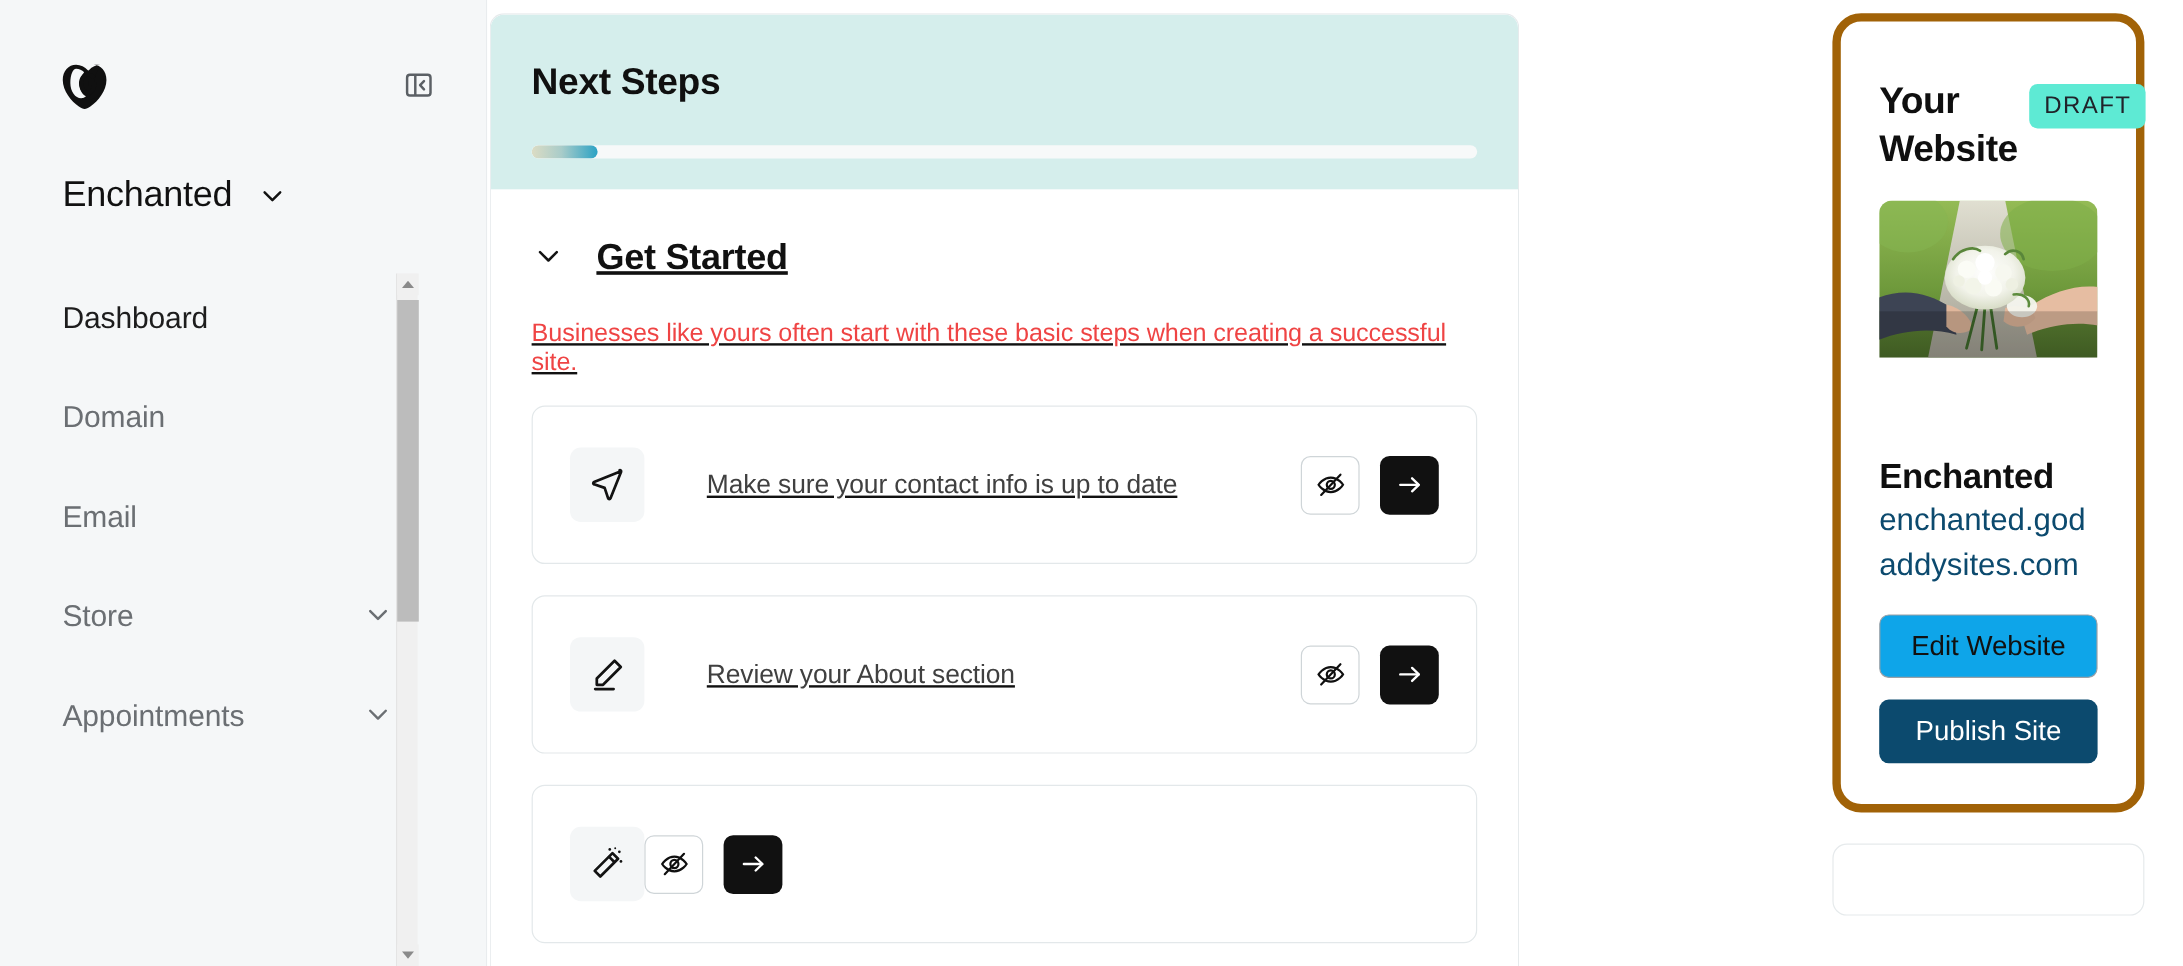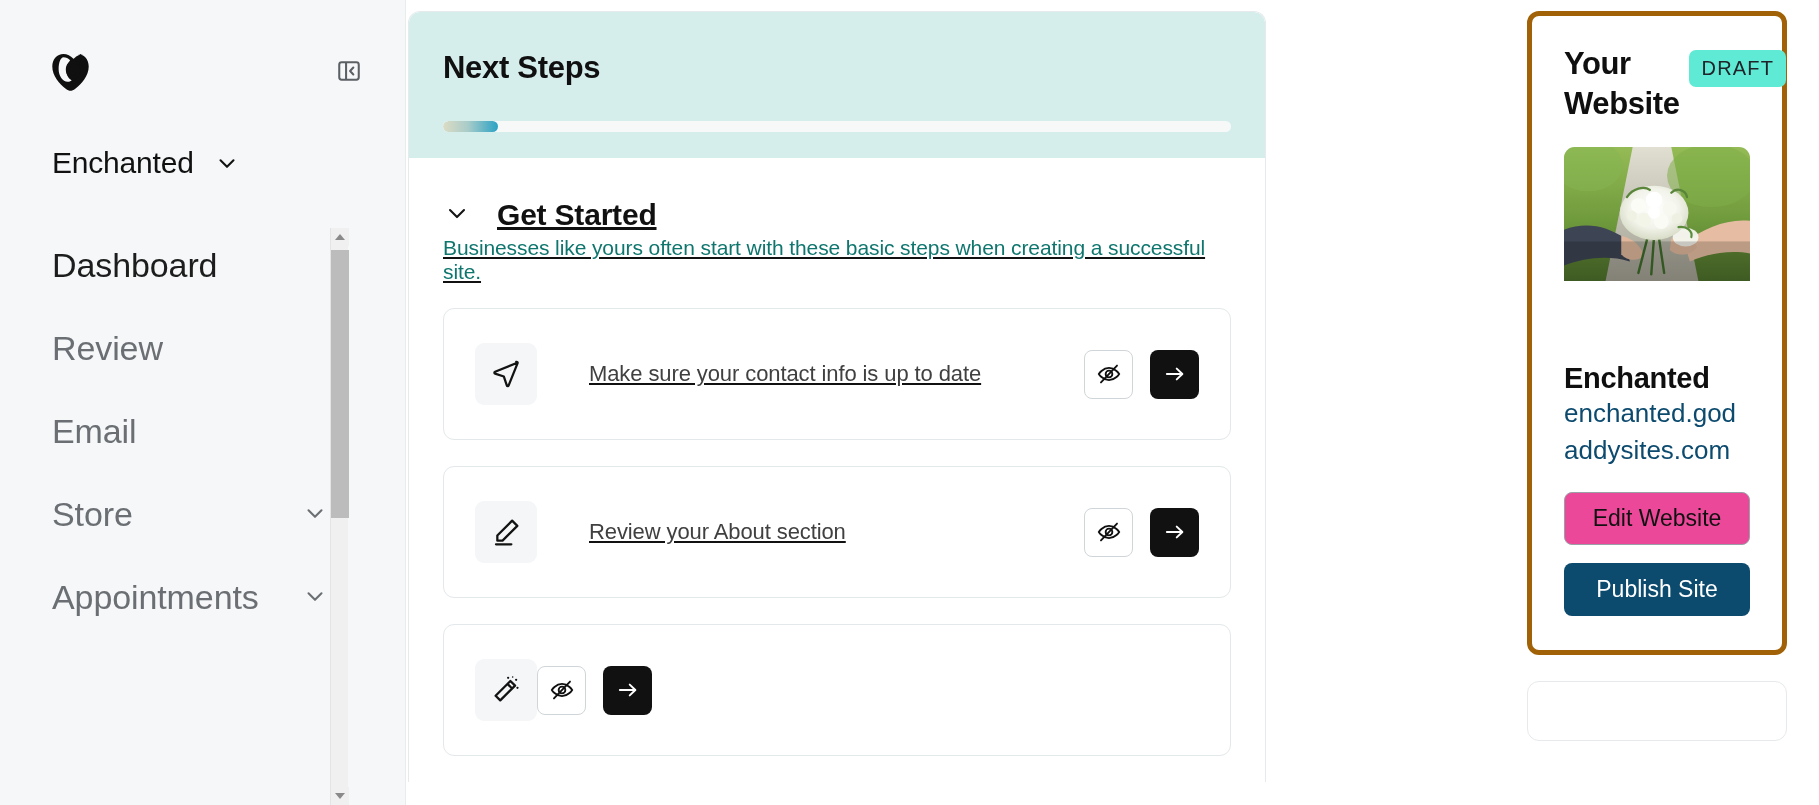--- a/index.html
+++ b/index.html
@@ -69,21 +69,21 @@
   }
   .nav-item {
     height: 83px;
     display: flex;
     align-items: center;
     justify-content: space-between;
     padding-right: 78px;
     cursor: pointer;
   }
   .nav-item .nav-label {
-    font-size: 34px;
+    font-size: 25px;
     color: #6b6f73;
     letter-spacing: -0.1px;
   }
   .nav-item.active .nav-label { color: #1d1d1d; }
 
   
   .sb-track {
     position: absolute;
     top: 228px;
     left: 330px;
@@ -176,23 +176,23 @@
     gap: 26px;
     cursor: pointer;
   }
   .section-title {
     font-size: 30px;
     font-weight: bold;
     color: #111111;
     letter-spacing: -0.2px;
   }
   .section-desc {
-    margin-top: 4px;
+    margin-top: 34px;
     font-size: 21px;
-    color: #0f766e;
+    color: #ef4444;
     letter-spacing: -0.1px;
   }
 
   .task-list { margin-top: 24px; }
 
   .task-card {
     border: 1px solid #e3e8ea;
     border-radius: 11px;
     height: 132px;
     display: flex;
@@ -235,24 +235,24 @@
 
   
   .right-rail {
     width: 292px;
     flex: 0 0 292px;
     height: 805px;
     padding: 11px 32px 0 0;
     position: relative;
   }
   .rail-card {
-    border: 5px solid #a16207;
-    border-radius: 12px;
-    background: #ffffff;
-    padding: 28px 32px 34px 32px;
+    border: 7px solid #a16207;
+    border-radius: 24px;
+    background: #ffffff;
+    padding: 46px 32px 34px 32px;
   }
   .rail-head {
     display: flex;
     align-items: flex-start;
     justify-content: space-between;
     gap: 10px;
   }
   .rail-title {
     font-size: 31px;
     font-weight: bold;
@@ -308,21 +308,21 @@
     color: #0c4a6e;
     line-height: 1.42;
     word-break: break-all;
   }
   .btn-outline {
     margin-top: 24px;
     width: 100%;
     height: 53px;
     border: 1px solid #9aa0a6;
     border-radius: 8px;
-    background: #ec4899;
+    background: #0ea5e9;
     font-size: 23px;
     color: #111111;
     cursor: pointer;
     font-family: inherit;
   }
   .btn-solid {
     margin-top: 18px;
     width: 100%;
     height: 53px;
     border: none;
@@ -372,21 +372,21 @@
           <path d="M6 9.5 12 15.5 18 9.5" stroke="#121212" stroke-width="1.9" stroke-linecap="round" stroke-linejoin="round"></path>
         </svg>
       </span>
     </div>
 
     <nav class="nav-list">
       <div class="nav-item active">
         <span class="nav-label">Dashboard</span>
       </div>
       <div class="nav-item">
-        <span class="nav-label">Review</span>
+        <span class="nav-label">Domain</span>
       </div>
       <div class="nav-item">
         <span class="nav-label">Email</span>
       </div>
       <div class="nav-item">
         <span class="nav-label">Store</span>
         <span>
           <svg width="26" height="26" viewBox="0 0 24 24" fill="none" aria-hidden="true">
             <path d="M6 9.5 12 15.5 18 9.5" stroke="#6b6f73" stroke-width="1.9" stroke-linecap="round" stroke-linejoin="round"></path>
           </svg>

